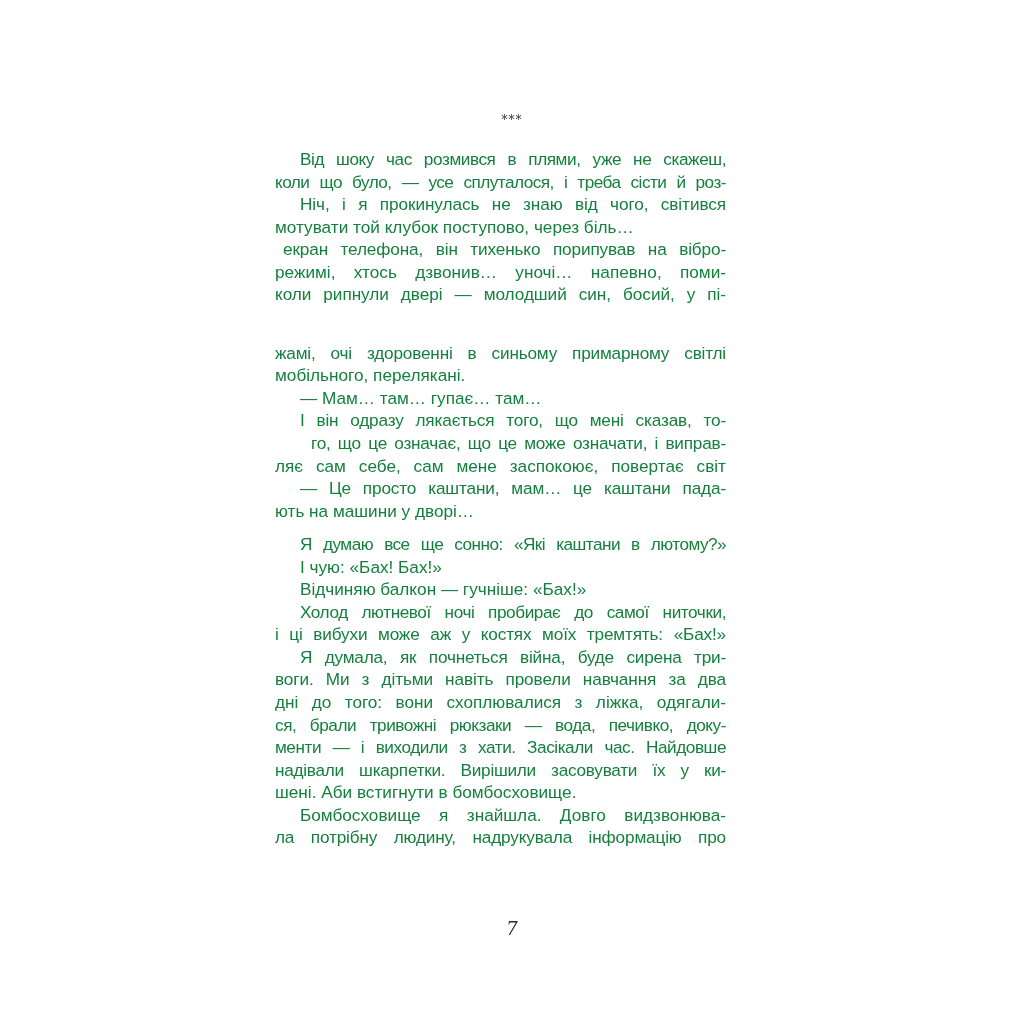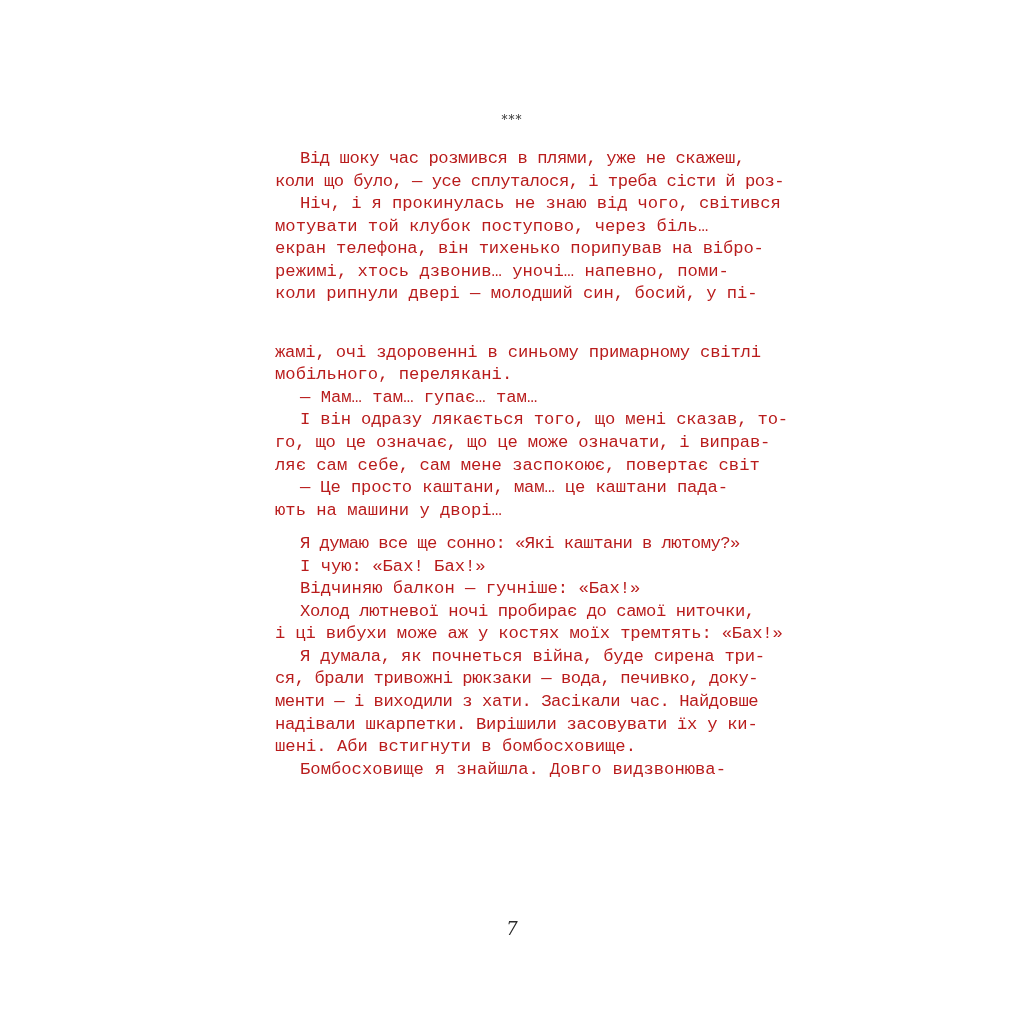--- a/index.html
+++ b/index.html
@@ -30,24 +30,24 @@
       font-size: 12px;
       letter-spacing: 1px;
       color: #333;
       line-height: 16px;
     }
     .text-block {
       position: absolute;
       left: 275px;
       top: 148px;
       width: 451px;
-      font-family: Liberation Mono, monospace;
+      font-family: Liberation Sans, sans-serif;
       font-size: 17.2px;
       line-height: 22.56px;
-      color: #b91c1c;
+      color: #15803d;
     }
     .line {
       display: block;
       white-space: nowrap;
       text-align: justify;
       text-align-last: justify;
       height: 22.56px;
       overflow: visible;
     }
     .line.indent {
@@ -72,38 +72,41 @@
 <body>
 
 <div class="page">
   <div class="separator">***</div>
 
   <div class="text-block" id="text-block">
       <span class="line indent" style="letter-spacing: -0.432986px;">Від шоку час розмився в плями, уже не скажеш,</span>
       <span class="line" style="letter-spacing: -0.524339px;">коли що було, — усе сплуталося, і треба сісти й роз-</span>
       <span class="line indent" style="letter-spacing: -0.084109px;">Ніч, і я прокинулась не знаю від чого, світився</span>
       <span class="line last">мотувати той клубок поступово, через біль…</span>
-      <span class="line" style="letter-spacing: -0.13151px;">екран телефона, він тихенько порипував на вібро-</span>
+      <span class="line" style="letter-spacing: -0.13151px; margin-left: 8px;">екран телефона, він тихенько порипував на вібро-</span>
       <span class="line">режимі, хтось дзвонив… уночі… напевно, поми-</span>
       <span class="line" style="letter-spacing: -0.0462101px;">коли рипнули двері — молодший син, босий, у пі-</span>
       <span class="line" style="letter-spacing: -0.192383px; margin-top: 36px;">жамі, очі здоровенні в синьому примарному світлі</span>
       <span class="line last">мобільного, перелякані.</span>
       <span class="line indent last">— Мам… там… гупає… там…</span>
       <span class="line indent" style="letter-spacing: -0.14681px;">І він одразу лякається того, що мені сказав, то-</span>
-      <span class="line" style="letter-spacing: -0.208227px;">го, що це означає, що це може означати, і виправ-</span>
+      <span class="line" style="letter-spacing: -0.208227px; margin-left: 36px;">го, що це означає, що це може означати, і виправ-</span>
       <span class="line">ляє сам себе, сам мене заспокоює, повертає світ</span>
       <span class="line indent" style="letter-spacing: -0.127604px;">— Це просто каштани, мам… це каштани пада-</span>
       <span class="line last">ють на машини у дворі…</span>
       <span class="line indent" style="letter-spacing: -0.542708px; margin-top: 11px;">Я думаю все ще сонно: «Які каштани в лютому?»</span>
       <span class="line indent last">І чую: «Бах! Бах!»</span>
       <span class="line indent last">Відчиняю балкон — гучніше: «Бах!»</span>
       <span class="line indent" style="letter-spacing: -0.428668px;">Холод лютневої ночі пробирає до самої ниточки,</span>
       <span class="line" style="letter-spacing: -0.162188px;">і ці вибухи може аж у костях моїх тремтять: «Бах!»</span>
       <span class="line indent" style="letter-spacing: -0.207201px;">Я думала, як почнеться війна, буде сирена три-</span>
+      <span class="line" style="letter-spacing: -0.09375px;">воги. Ми з дітьми навіть провели навчання за два</span>
+      <span class="line" style="letter-spacing: -0.0143229px;">дні до того: вони схоплювалися з ліжка, одягали-</span>
       <span class="line" style="letter-spacing: -0.453125px;">ся, брали тривожні рюкзаки — вода, печивко, доку-</span>
       <span class="line" style="letter-spacing: -0.454719px;">менти — і виходили з хати. Засікали час. Найдовше</span>
       <span class="line" style="letter-spacing: -0.262695px;">надівали шкарпетки. Вирішили засовувати їх у ки-</span>
       <span class="line last">шені. Аби встигнути в бомбосховище.</span>
       <span class="line indent">Бомбосховище я знайшла. Довго видзвонюва-</span>
+      <span class="line" style="letter-spacing: -0.15659px;">ла потрібну людину, надрукувала інформацію про</span>
     </div>
 
   <div class="page-number">7</div>
 </div>
 
 </body></html>

